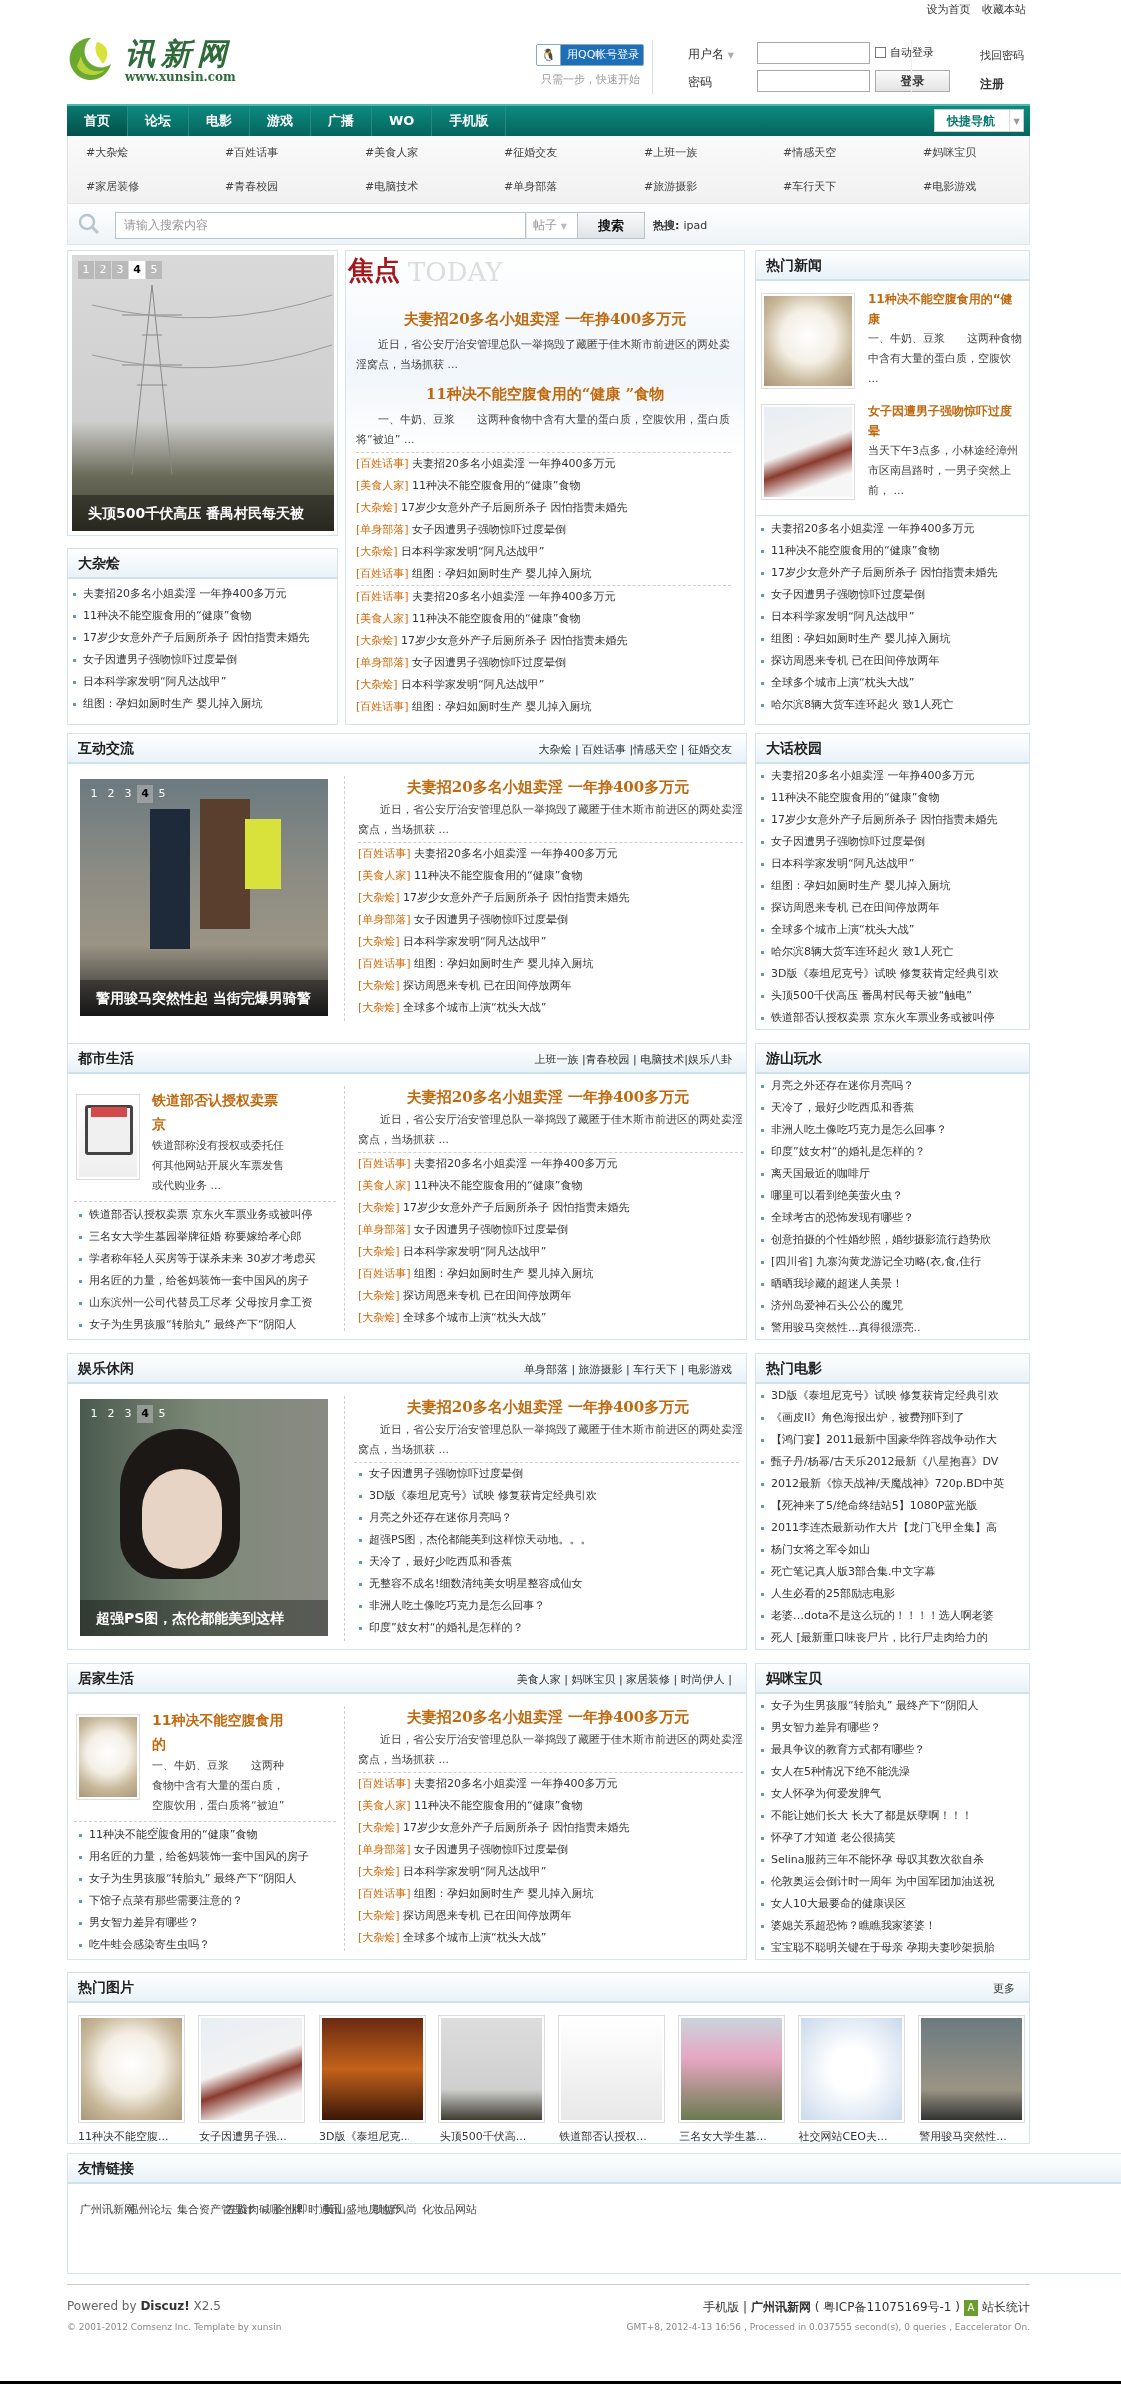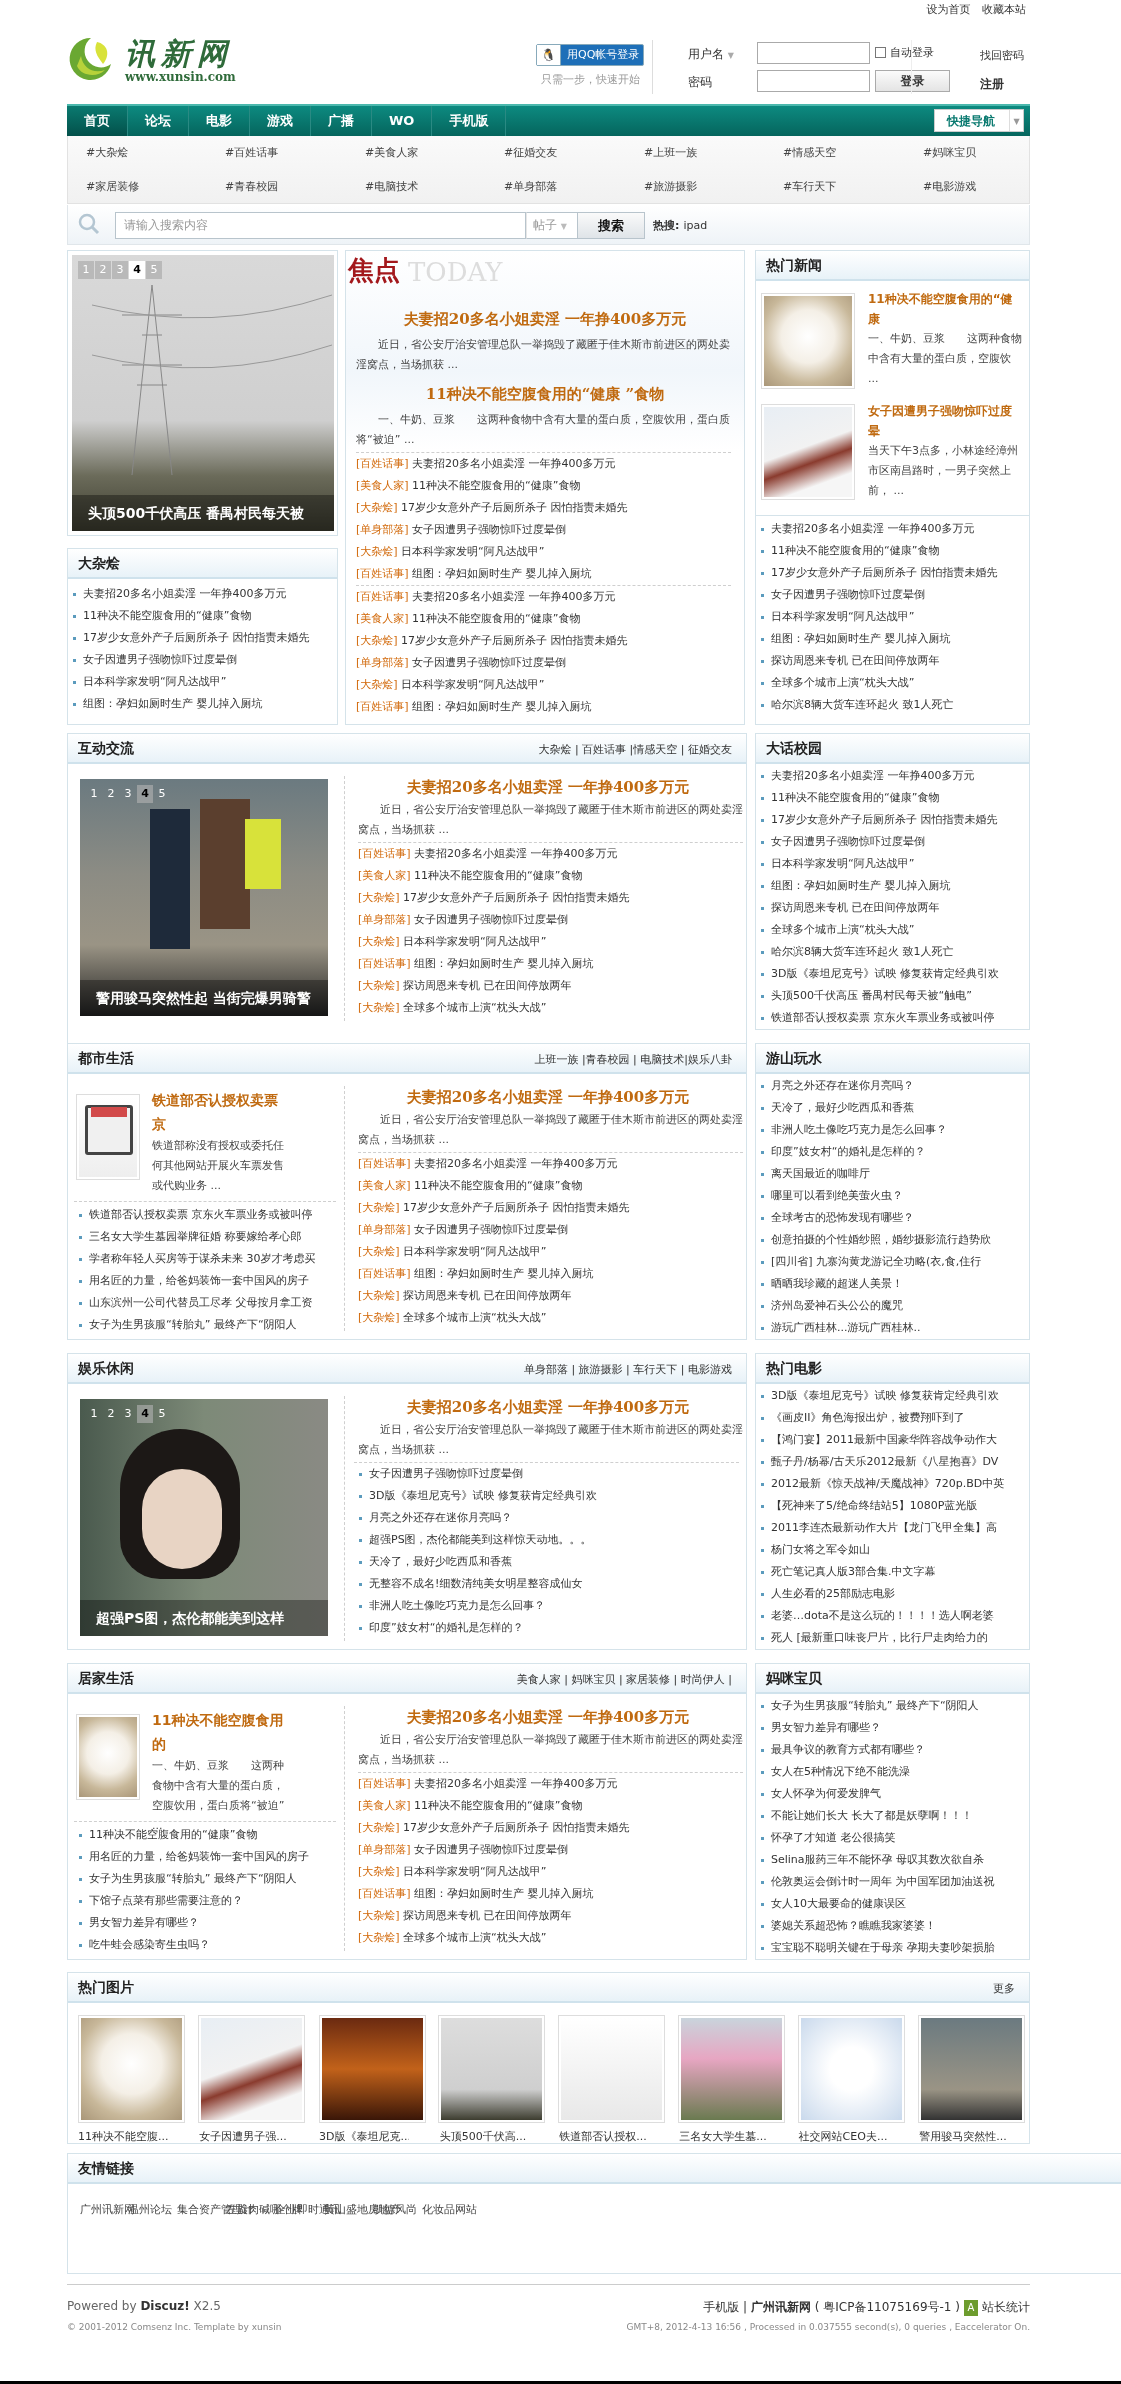--- a/index.html
+++ b/index.html
@@ -340,21 +340,21 @@
     <li>天冷了，最好少吃西瓜和香蕉</li>
     <li>非洲人吃土像吃巧克力是怎么回事？</li>
     <li>印度”妓女村“的婚礼是怎样的？</li>
     <li>离天国最近的咖啡厅</li>
     <li>哪里可以看到绝美萤火虫？</li>
     <li>全球考古的恐怖发现有哪些？</li>
     <li>创意拍摄的个性婚纱照，婚纱摄影流行趋势欣</li>
     <li>[四川省] 九寨沟黄龙游记全功略(衣,食,住行</li>
     <li>晒晒我珍藏的超迷人美景！</li>
     <li>济州岛爱神石头公公的魔咒</li>
-    <li>游玩广西桂林...游玩广西桂林..</li>
+    <li>警用骏马突然性...真得很漂亮..</li>
   </ul>
 </div>
 
 <div class="box" style="left:67px;top:1353px;width:680px;height:297px">
   <div class="boxhd">
       <span class="t">娱乐休闲</span>
       <span class="links">单身部落 | 旅游摄影 | 车行天下 | 电影游戏</span>
     </div>
   <div class="slider" style="left:12px;top:45px;width:248px;height:237px;background:linear-gradient(90deg,#4a5a4e,#7d8a78 50%,#8a8a84)">
     <div style="position:absolute;left:40px;top:30px;width:120px;height:150px;border-radius:60px 60px 40px 40px;background:#1c1816"></div>

